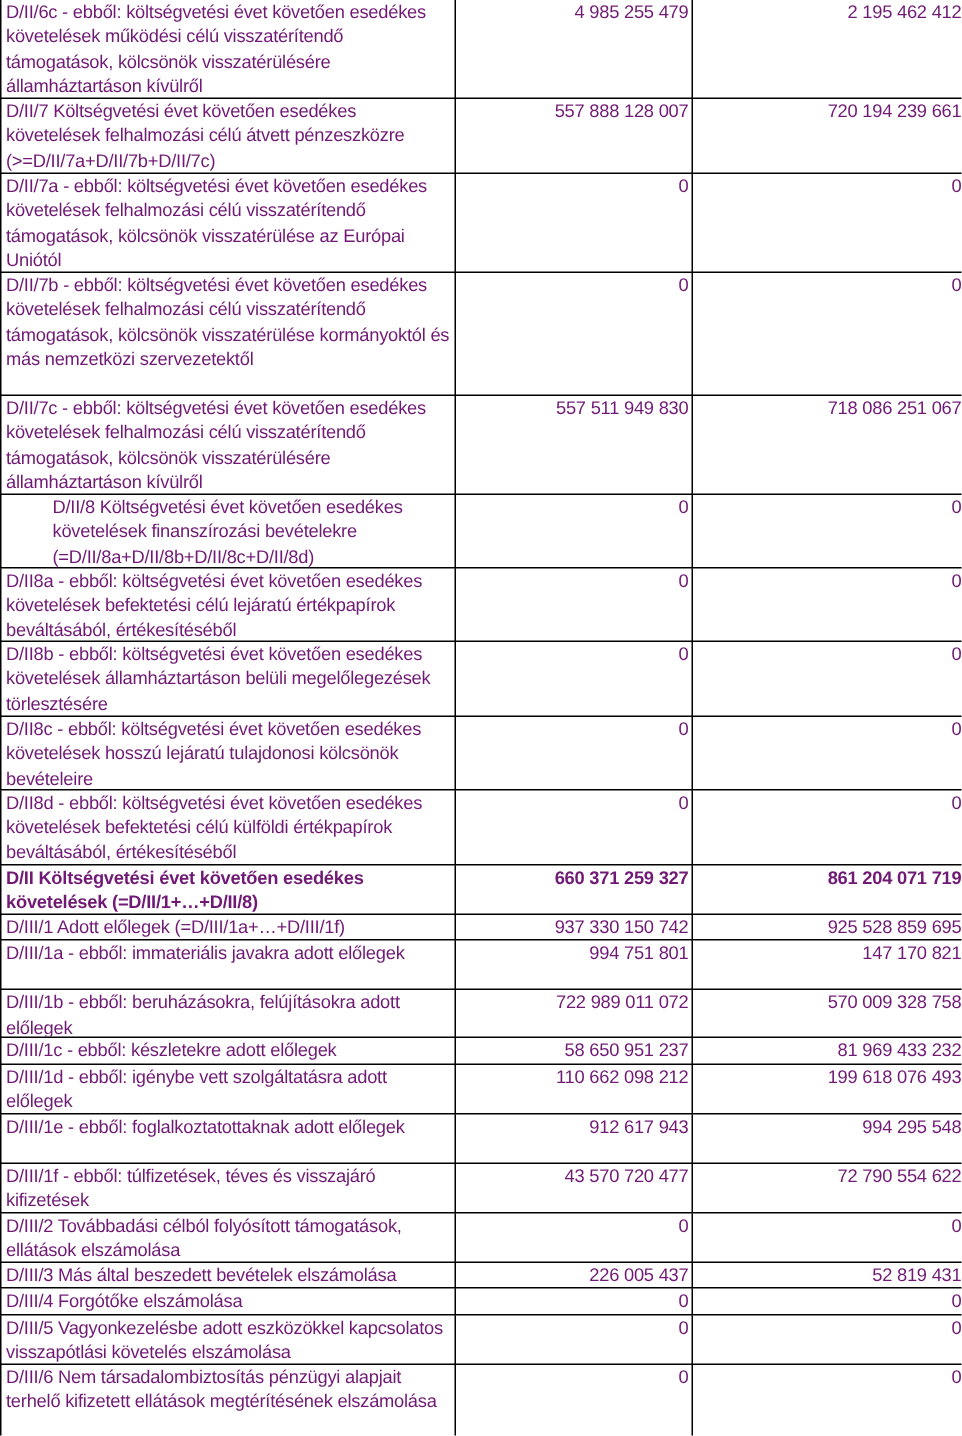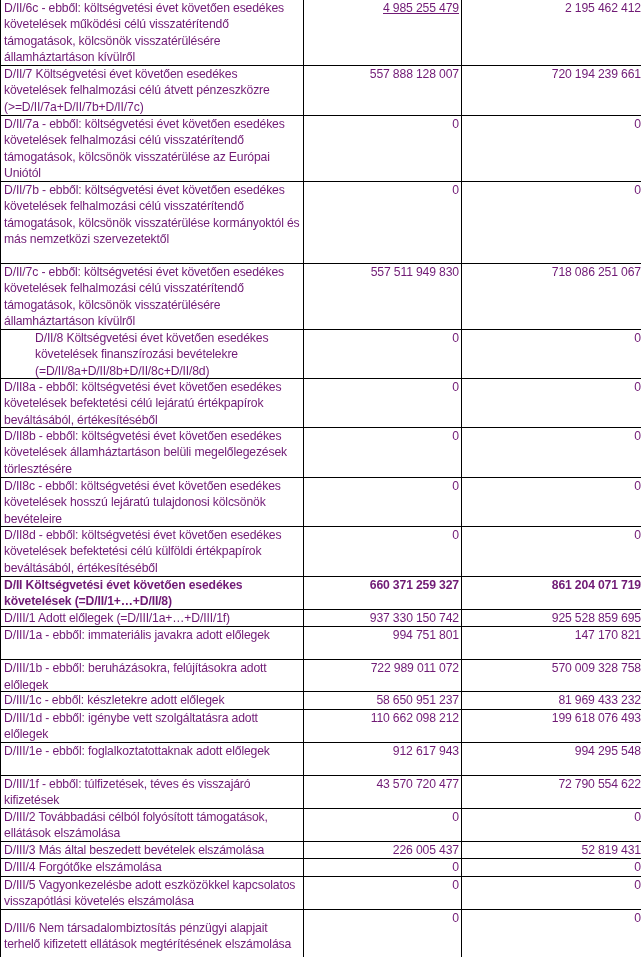--- a/index.html
+++ b/index.html
@@ -25,21 +25,21 @@
 </head>
 <body>
 
 <div class="sheet">
   <table class="grid">
     <tbody id="grid-body">
   <tr style="height: 66px;">
     <td class="label" style="height: 64px;">
             <span class="clip" style="max-height: 65px;">D/II/6c - ebből: költségvetési évet követően esedékes követelések működési célú visszatérítendő támogatások, kölcsönök visszatérülésére államháztartáson kívülről</span>
           </td>
-    <td class="num" style="height: 64px; text-decoration: underline;"><span>4 985 255 479</span></td>
+    <td class="num" style="height: 64px;"><span>4 985 255 479</span></td>
     <td class="num2" style="height: 64px;"><span>2 195 462 412</span></td>
   </tr>
 
   <tr style="height: 50px;">
     <td class="label" style="height: 48px;">
             <span class="clip" style="max-height: 49px;">D/II/7 Költségvetési évet követően esedékes követelések felhalmozási célú átvett pénzeszközre (&gt;=D/II/7a+D/II/7b+D/II/7c)</span>
           </td>
     <td class="num" style="height: 48px; margin-top: 22px;"><span>557 888 128 007</span></td>
     <td class="num2" style="height: 48px;"><span>720 194 239 661</span></td>
   </tr>
@@ -199,20 +199,20 @@
   <tr style="height: 33px;">
     <td class="label" style="height: 31px;">
             <span class="clip" style="max-height: 32px;">D/III/5 Vagyonkezelésbe adott eszközökkel kapcsolatos visszapótlási követelés elszámolása</span>
           </td>
     <td class="num" style="height: 31px;"><span>0</span></td>
     <td class="num2" style="height: 31px;"><span>0</span></td>
   </tr>
 
   <tr style="height: 49px;">
     <td class="label" style="height: 47px;">
-            <span class="clip" style="max-height: 48px; margin-top: 10px;">D/III/6 Nem társadalombiztosítás pénzügyi alapjait terhelő kifizetett ellátások megtérítésének elszámolása</span>
+            <span class="clip" style="max-height: 48px;">D/III/6 Nem társadalombiztosítás pénzügyi alapjait terhelő kifizetett ellátások megtérítésének elszámolása</span>
           </td>
     <td class="num" style="height: 47px;"><span>0</span></td>
     <td class="num2" style="height: 47px;"><span>0</span></td>
   </tr>
 </tbody>
   </table>
 </div>
 
 </body></html>

